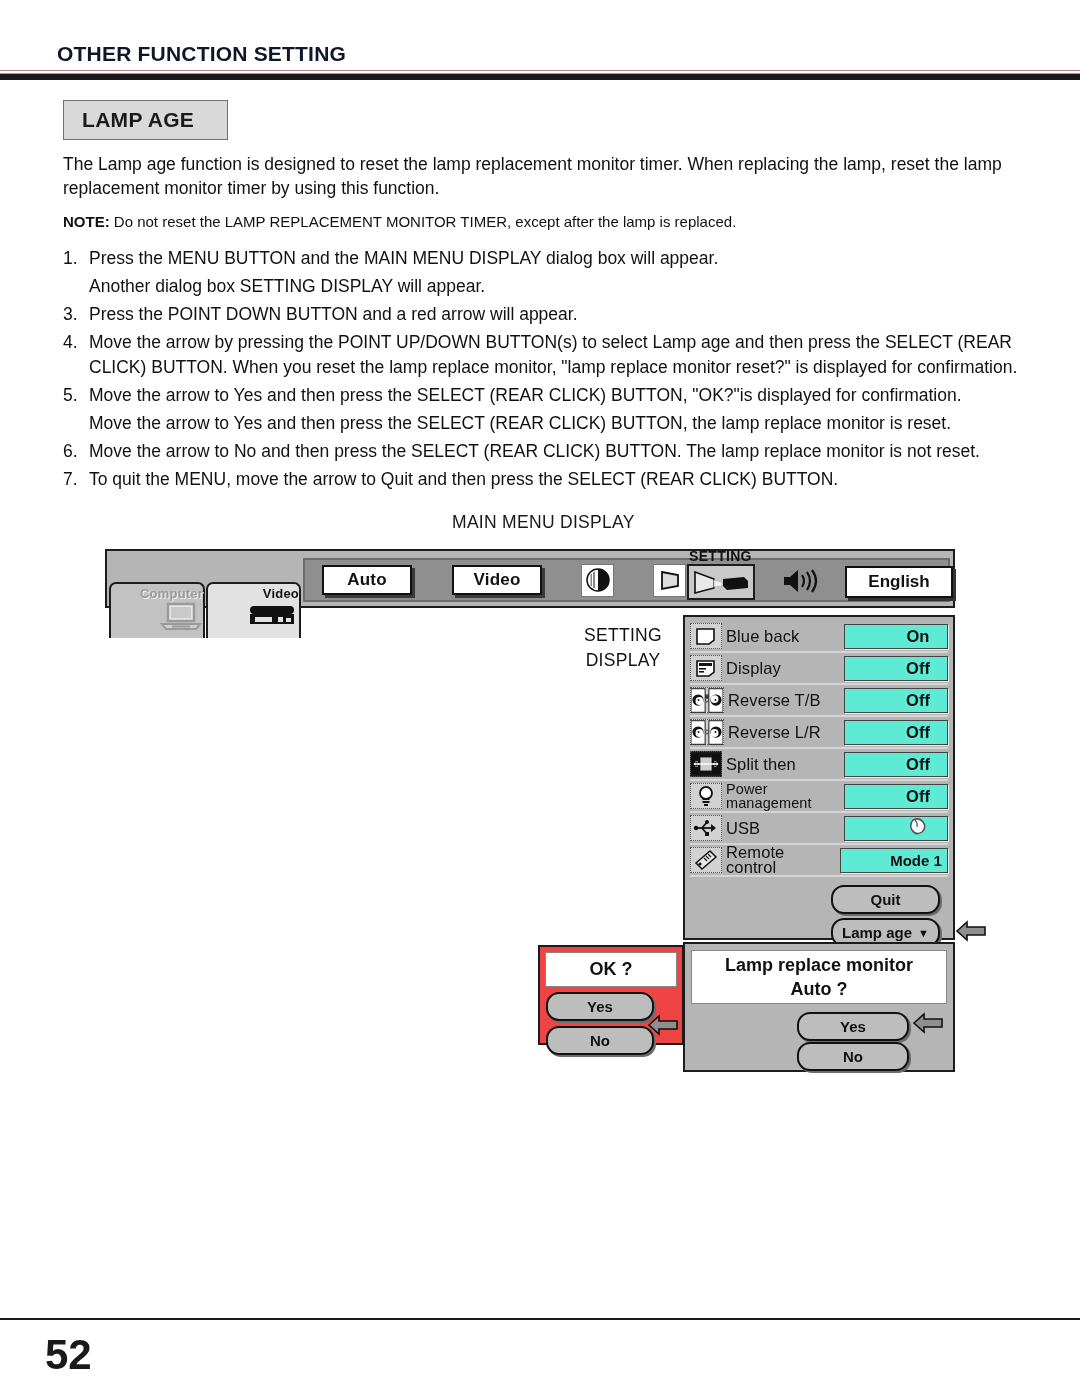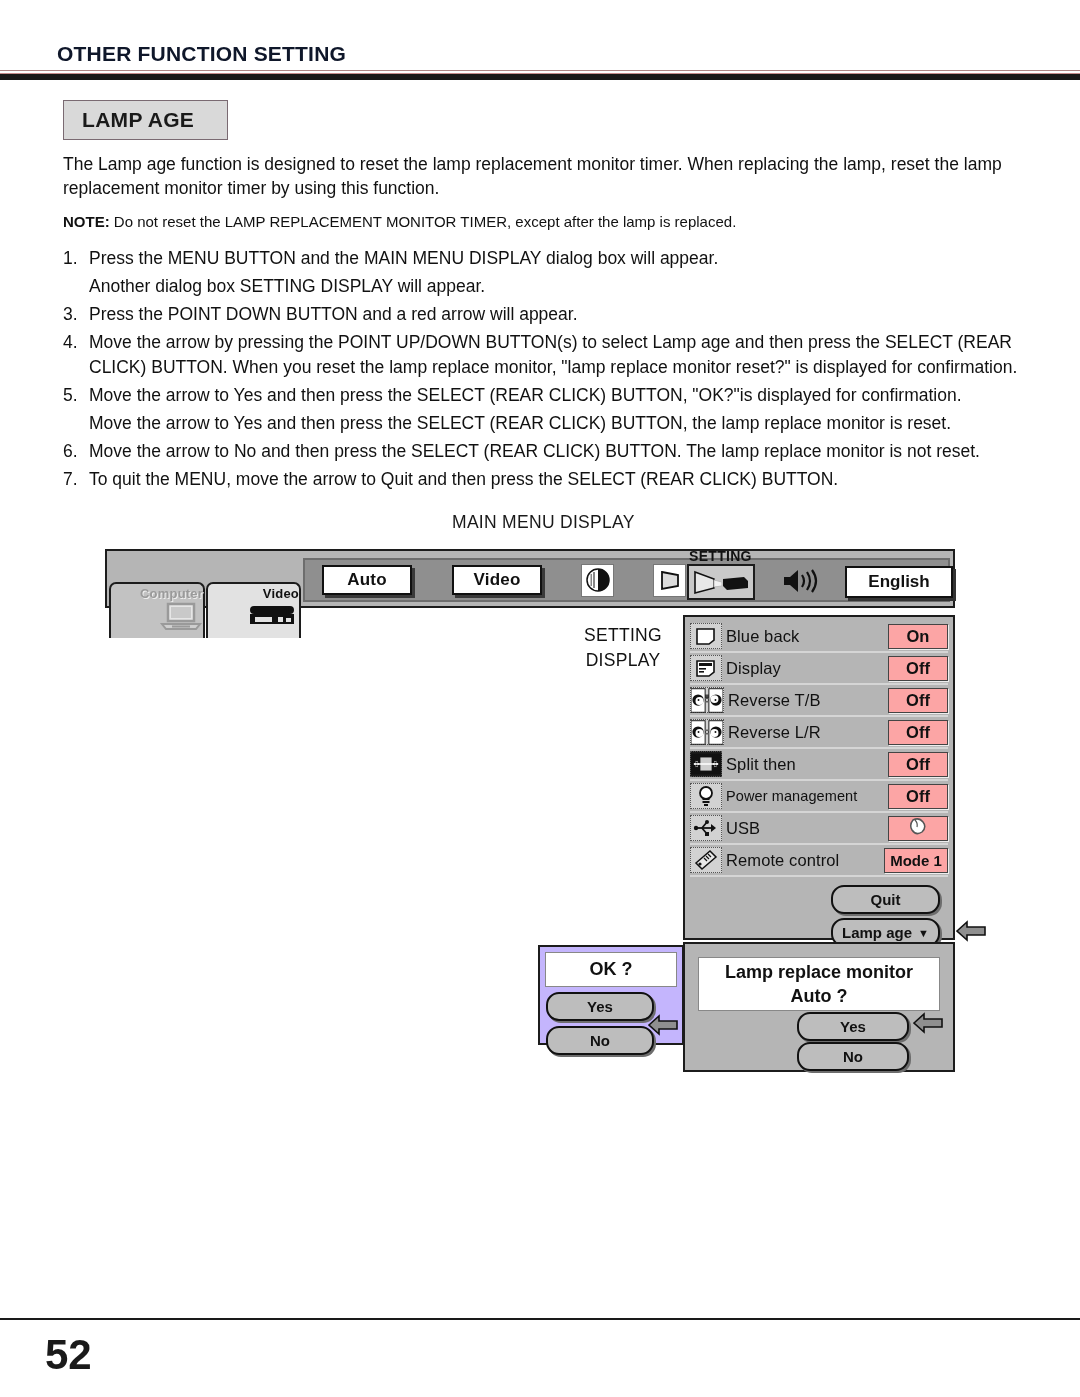--- a/index.html
+++ b/index.html
@@ -138,57 +138,57 @@
     display:flex;align-items:center;justify-content:center;margin-right:4px;
   }
   .sicon.dark{background:#1b1b1b;}
   .sicon.pair{width:34px;flex:0 0 34px;padding:0;}
   .slabel{
     flex:1 1 auto;font-size:16.5px;font-weight:normal;letter-spacing:.1px;
     line-height:15px;
   }
   .slabel.two{font-size:14.5px;line-height:14px;}
   .svalue{
-    flex:0 0 auto;min-width:58px;height:23px;background:#fca5a5;
+    flex:0 0 auto;min-width:58px;height:23px;background:#5eead4;
     border:1px solid #444;box-shadow:1px 1px 0 #eee;
     display:flex;align-items:center;justify-content:center;
-    font-size:16.5px;font-weight:bold;margin-left:4px;
+    font-size:16.5px;font-weight:bold;margin-left:4px;padding-left:44px;
   }
   .svalue.wide{min-width:62px;font-size:15px;}
   .svalue.mouse{min-width:58px;}
 
   .sp-buttons{position:relative;height:80px;margin-top:5px;}
   .pill{
     background:#bdbdbd;border:2px solid #111;border-radius:13px;
     height:25px;display:flex;align-items:center;justify-content:center;
     font-size:15px;font-weight:bold;box-shadow:2px 2px 0 #6d6d6d;
   }
   .quit-btn{position:absolute;right:8px;top:3px;width:105px;}
   .lampage-btn{position:absolute;right:8px;top:36px;width:105px;}
   .lampage-btn .caret{margin-left:6px;font-size:11px;}
   .arrow-left{position:absolute;}
 
   
   .ok-dialog{
     position:absolute;left:538px;top:440px;width:146px;height:100px;
-    background:#c4b5fd;border:2px solid #1c1c1c;box-sizing:border-box;
+    background:#ef4444;border:2px solid #1c1c1c;box-sizing:border-box;
     padding:5px;
   }
   .ok-text{
     background:#fff;border:1px solid #888;height:33px;
     display:flex;align-items:center;justify-content:center;
     font-size:18px;font-weight:bold;
   }
   .ok-btn{width:104px;margin:5px 0 0 1px;}
 
   
   .lamp-dialog{
     position:absolute;left:683px;top:437px;width:272px;height:130px;
     background:#b5b5b5;border:2px solid #1c1c1c;box-sizing:border-box;
-    padding:13px;
+    padding:6px;
   }
   .lamp-text{
     background:#fff;border:1px solid #888;height:52px;
     display:flex;flex-direction:column;align-items:center;justify-content:center;
     font-size:18px;font-weight:bold;line-height:24px;
   }
   .lamp-btn{width:108px;position:absolute;}
 
   
   .footer-rule{position:absolute;left:0;top:1318px;width:1080px;height:2px;background:#1a1a1a;}

